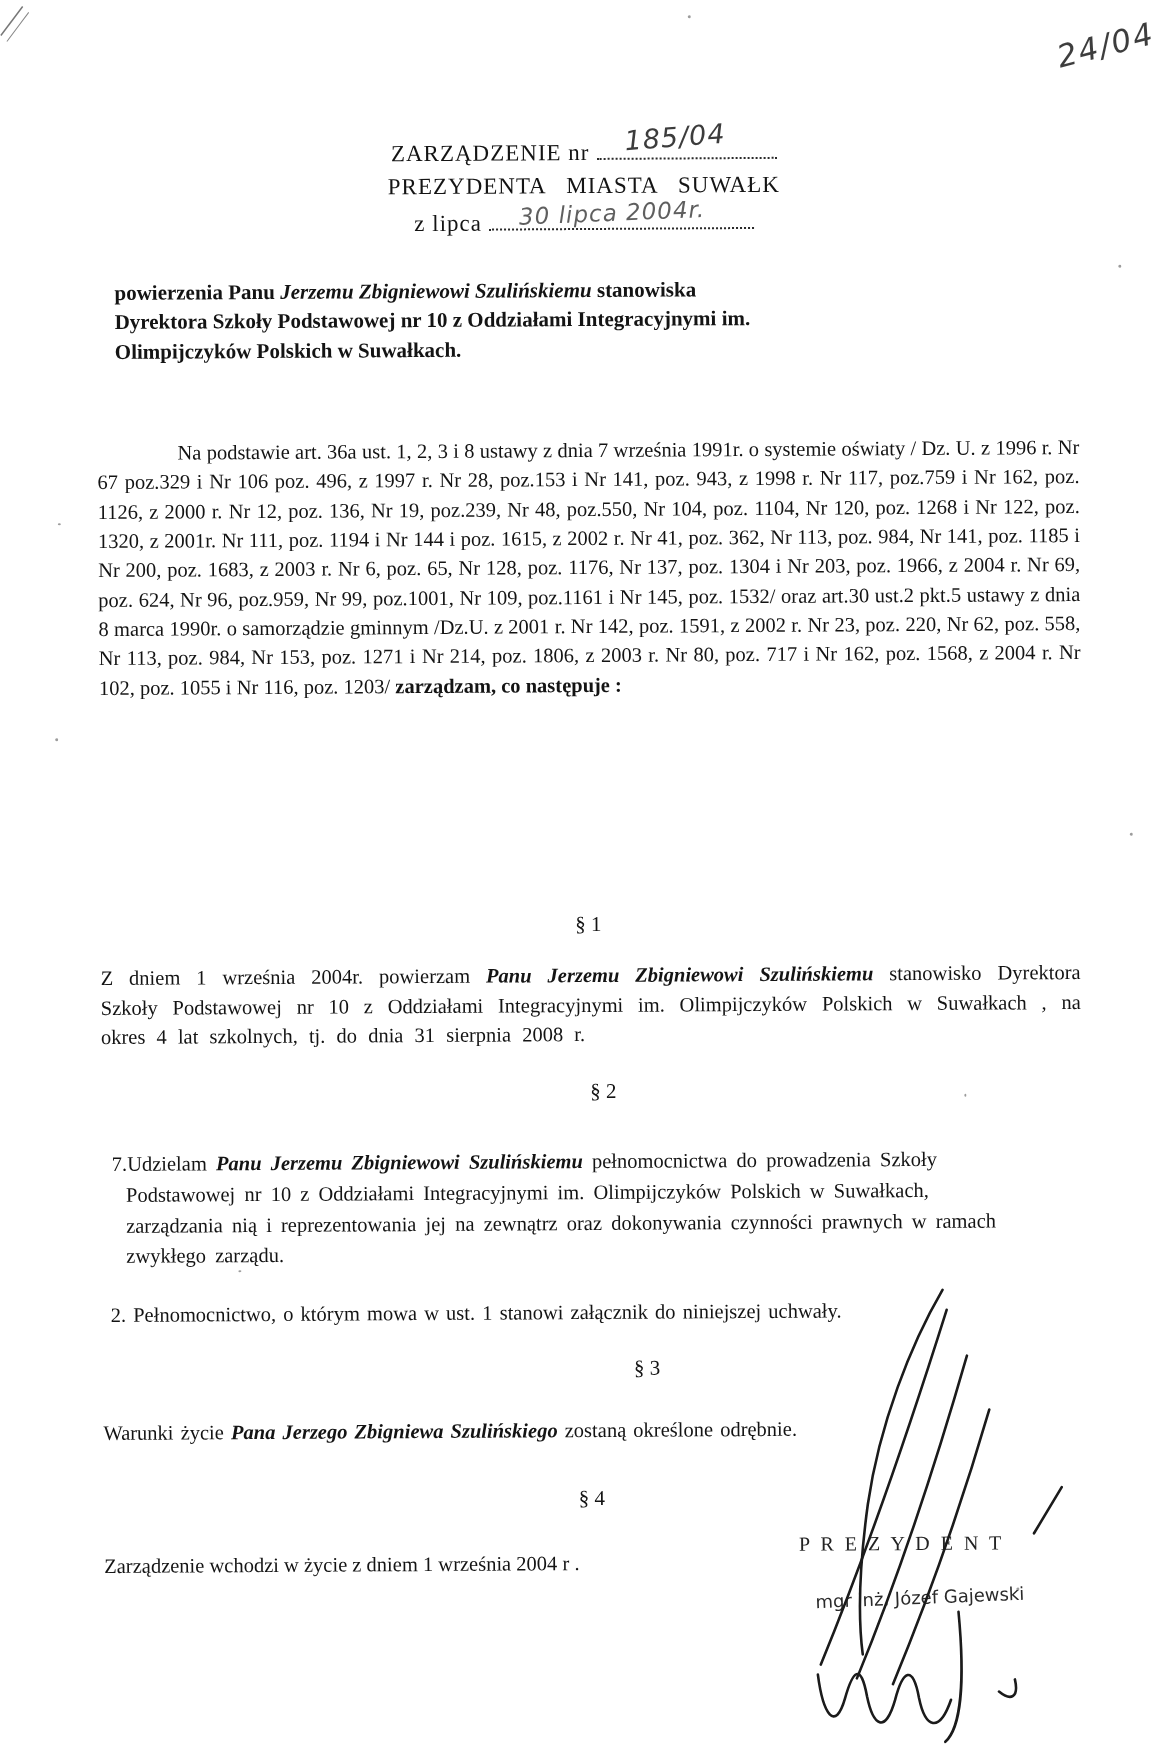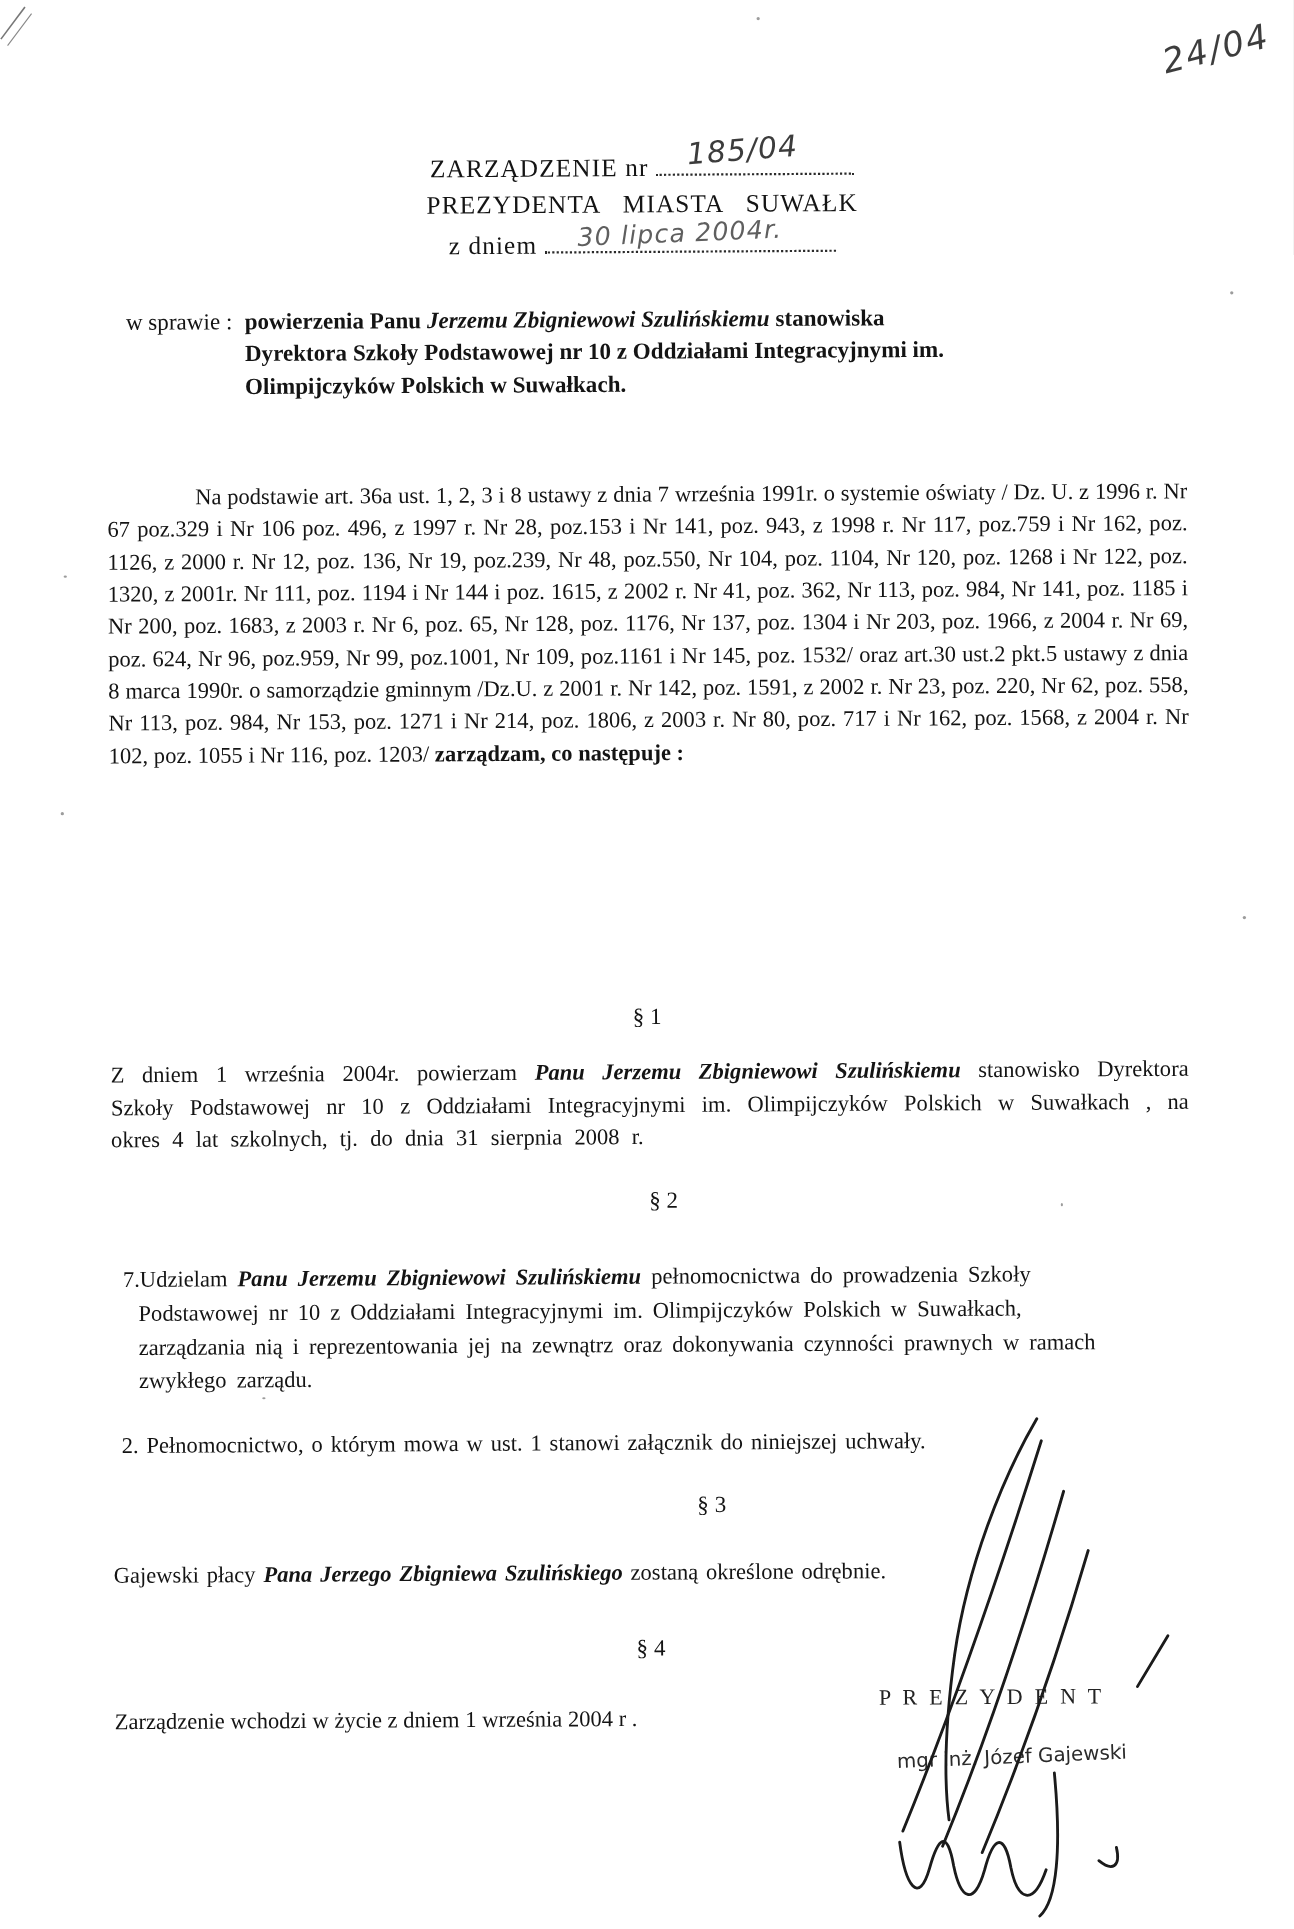--- a/index.html
+++ b/index.html
@@ -99,41 +99,40 @@
 
     <div class="corner-note">24/04</div>
 
     <div class="title">
       <div class="t-line">
         <span>ZARZĄDZENIE  nr</span>
         <span class="dotted dot-num"><span class="hand hand-num">185/04</span></span>
       </div>
       <div class="t-line t-line2">PREZYDENTA  MIASTA  SUWAŁK</div>
       <div class="t-line">
-        <span>z dniem</span>
+        <span>z lipca</span>
         <span class="dotted dot-date"><span class="hand hand-date">30 lipca 2004r.</span></span>
       </div>
     </div>
 
     <div class="subject">
-      <div class="subject-label">w sprawie :</div>
       <div class="subject-text"><span>powierzenia Panu </span><i>Jerzemu Zbigniewowi Szulińskiemu</i><span> stanowiska Dyrektora Szkoły Podstawowej nr 10 z Oddziałami Integracyjnymi im. Olimpijczyków Polskich w Suwałkach.</span></div>
     </div>
 
     <p class="preamble"><span>Na podstawie art. 36a ust. 1, 2, 3 i 8 ustawy z dnia 7 września 1991r. o systemie oświaty / Dz. U. z 1996 r. Nr 67 poz.329 i Nr 106 poz. 496, z 1997 r. Nr 28, poz.153 i Nr 141, poz. 943, z 1998 r. Nr 117, poz.759 i Nr 162, poz. 1126, z 2000 r. Nr 12, poz. 136, Nr 19, poz.239, Nr 48, poz.550, Nr 104, poz. 1104, Nr 120, poz. 1268 i Nr 122, poz. 1320, z 2001r. Nr 111, poz. 1194 i Nr 144 i poz. 1615, z 2002 r. Nr 41, poz. 362, Nr 113, poz. 984, Nr 141, poz. 1185 i Nr 200, poz. 1683, z 2003 r. Nr 6, poz. 65, Nr 128, poz. 1176, Nr 137, poz. 1304 i Nr 203, poz. 1966, z 2004 r. Nr 69, poz. 624, Nr 96, poz.959, Nr 99, poz.1001, Nr 109, poz.1161 i Nr 145, poz. 1532/ oraz art.30 ust.2 pkt.5 ustawy z dnia 8 marca 1990r. o samorządzie gminnym /Dz.U. z 2001 r. Nr 142, poz. 1591, z 2002 r. Nr 23, poz. 220, Nr 62, poz. 558, Nr 113, poz. 984, Nr 153, poz. 1271 i Nr 214, poz. 1806, z 2003 r. Nr 80, poz. 717 i Nr 162, poz. 1568, z 2004 r. Nr 102, poz. 1055 i Nr 116, poz. 1203/ </span><b>zarządzam, co następuje :</b></p>
 
     <h3 class="sec-heading h1">§ 1</h3>
     <p class="para p1"><span>Z dniem 1 września 2004r. powierzam </span><b><i>Panu Jerzemu Zbigniewowi Szulińskiemu</i></b><span> stanowisko Dyrektora Szkoły Podstawowej nr 10 z Oddziałami Integracyjnymi im. Olimpijczyków Polskich w Suwałkach , na okres 4 lat szkolnych, tj. do dnia 31 sierpnia 2008 r.</span></p>
 
     <h3 class="sec-heading h2">§ 2</h3>
     <p class="para p2a"><span>7.Udzielam </span><b><i>Panu Jerzemu Zbigniewowi Szulińskiemu</i></b><span> pełnomocnictwa do prowadzenia Szkoły Podstawowej nr 10 z Oddziałami Integracyjnymi im. Olimpijczyków Polskich w Suwałkach, zarządzania nią i reprezentowania jej na zewnątrz oraz dokonywania czynności prawnych w ramach zwykłego zarządu.</span></p>
     <p class="para p2b">2. Pełnomocnictwo, o którym mowa w ust. 1 stanowi załącznik do niniejszej uchwały.</p>
 
     <h3 class="sec-heading h3">§ 3</h3>
-    <p class="para p3"><span>Gajewski płacy </span><b><i>Pana Jerzego Zbigniewa Szulińskiego</i></b><span> zostaną określone odrębnie.</span></p>
+    <p class="para p3"><span>Warunki życie </span><b><i>Pana Jerzego Zbigniewa Szulińskiego</i></b><span> zostaną określone odrębnie.</span></p>
 
     <h3 class="sec-heading h4">§ 4</h3>
     <p class="para p4">Zarządzenie wchodzi w życie z dniem 1 września 2004 r .</p>
 
     <div class="sig">
       <div class="sig-title">P R E Z Y D E N T</div>
       <div class="sig-name">mgr inż. Józef Gajewski</div>
     </div>
 
     <svg class="sig-strokes" viewBox="0 0 310 468">

